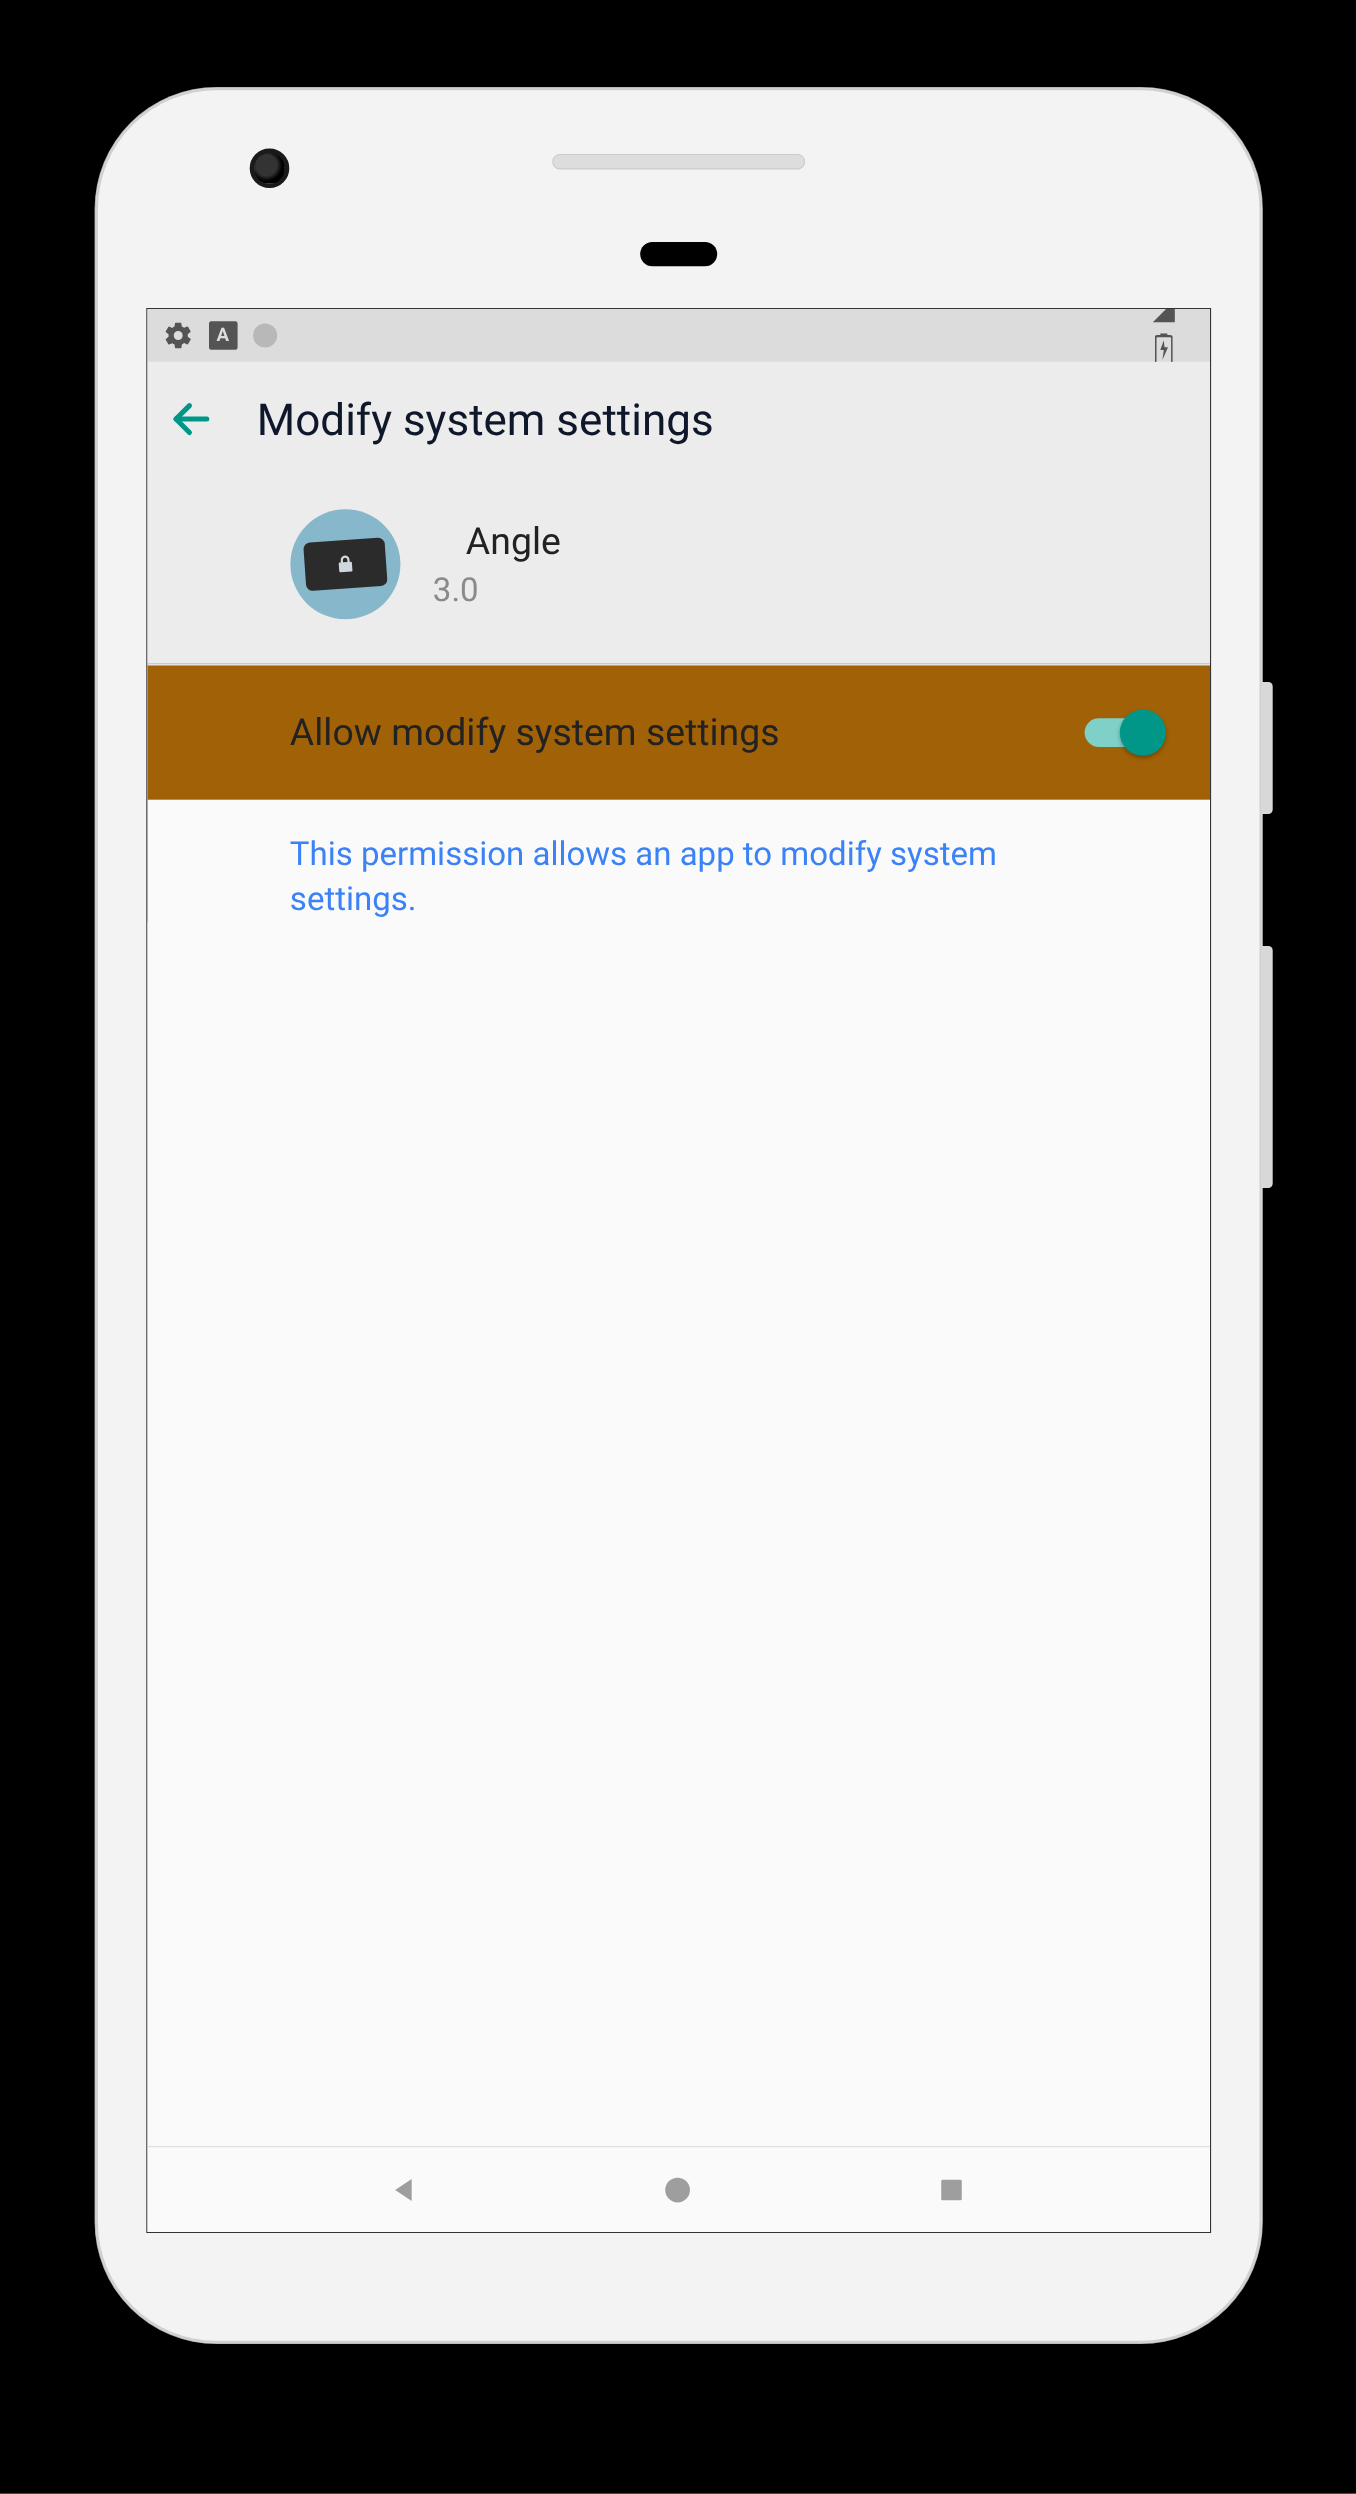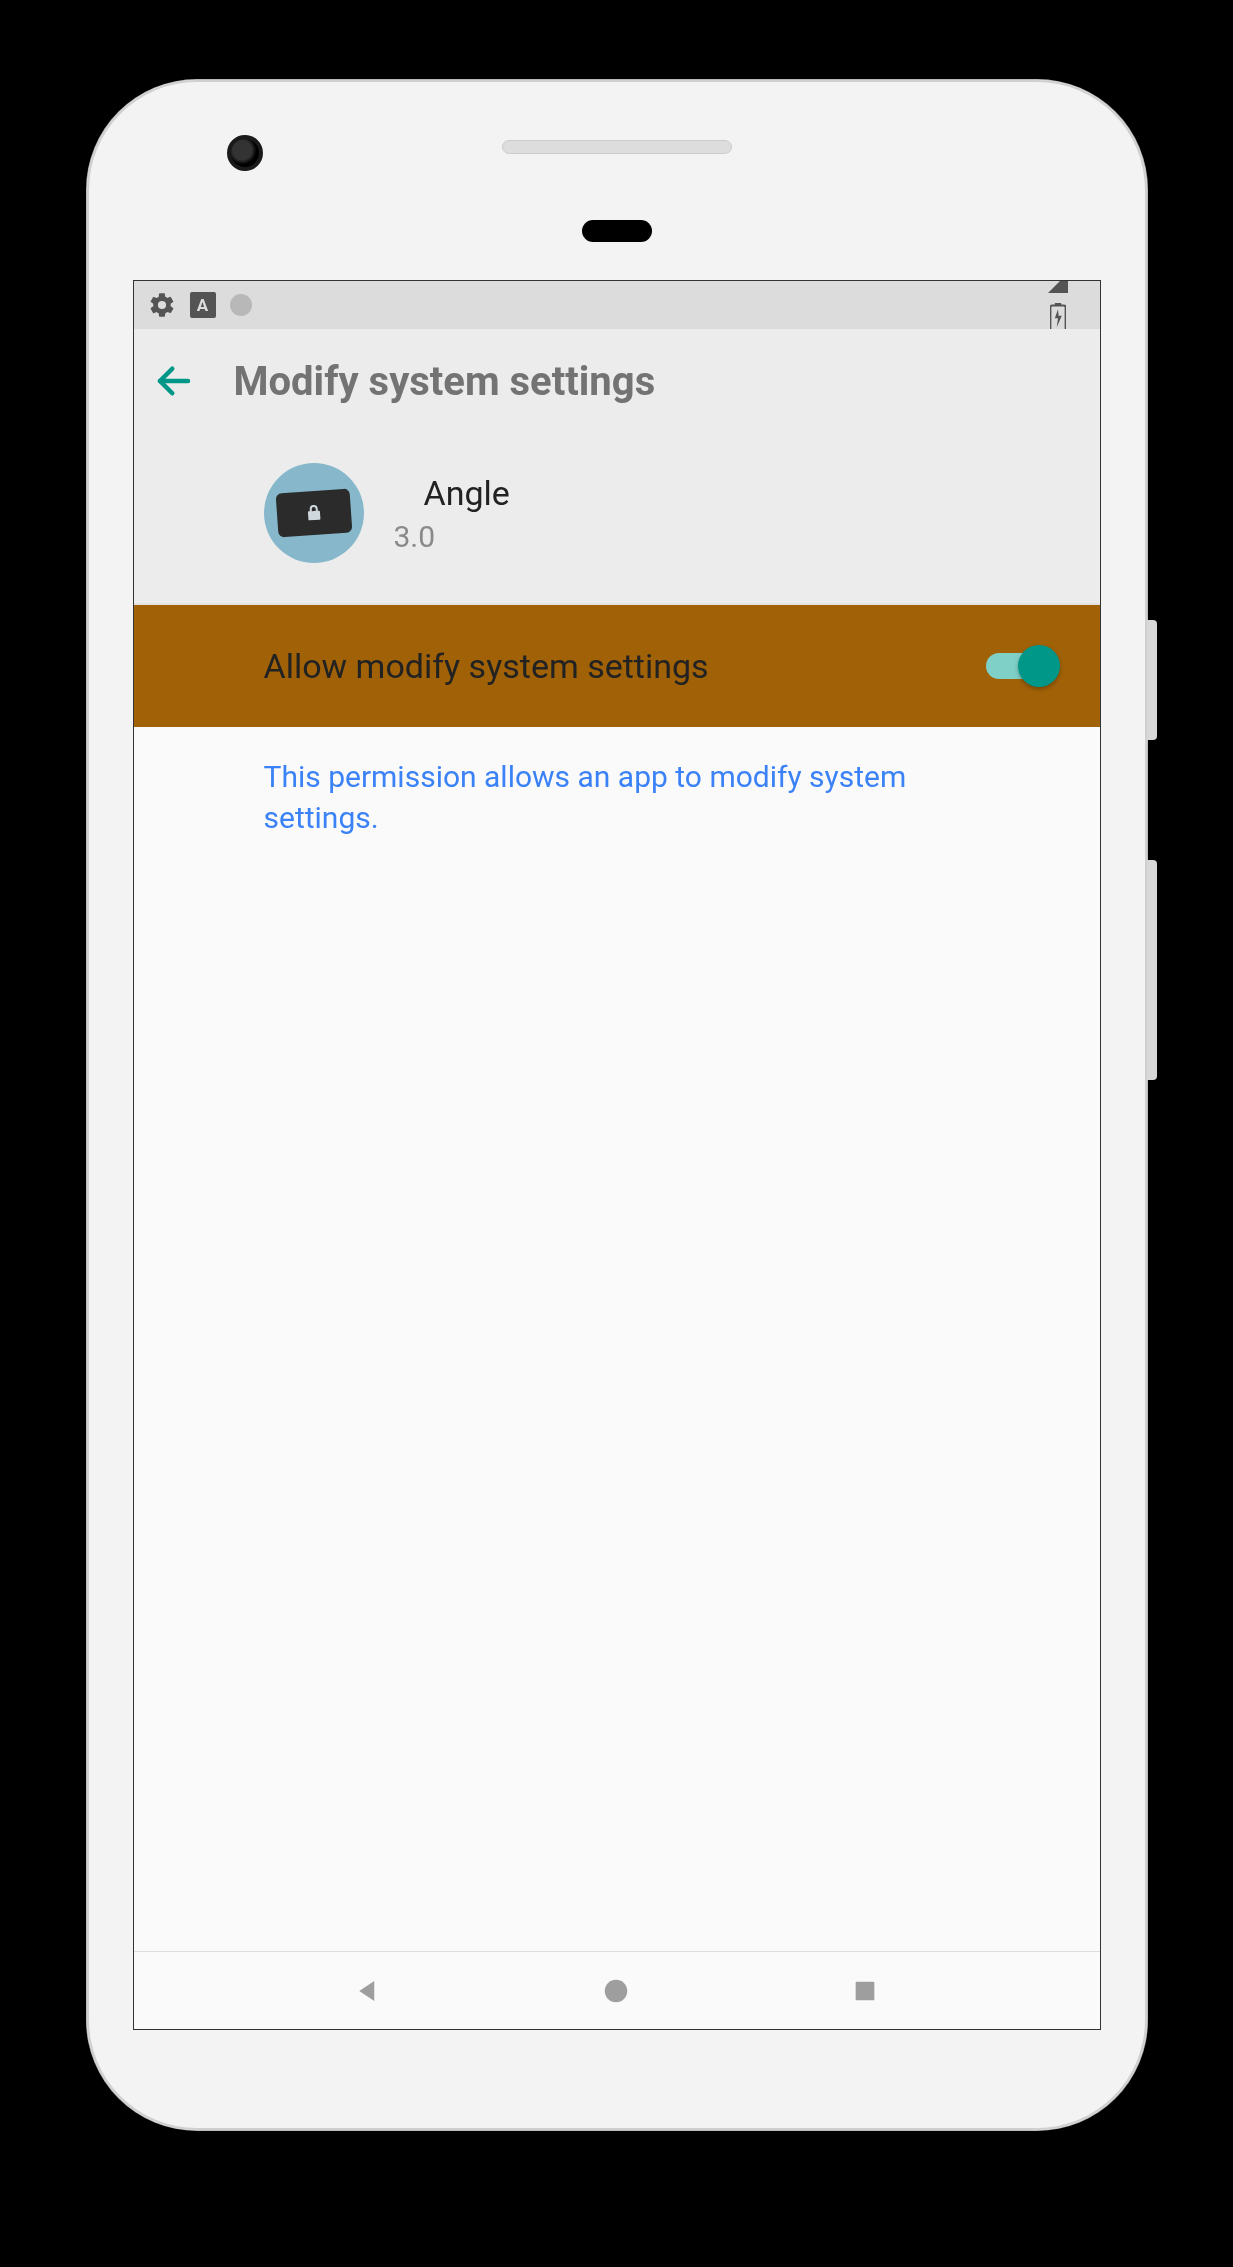--- a/index.html
+++ b/index.html
@@ -99,21 +99,21 @@
   .clock { font-size: 28px; font-weight:400; letter-spacing:0.5px; }
   
   .action-bar {
     background: #ececec;
     display:flex;
     align-items:center;
     padding: 22px 20px 22px 10px;
     gap: 30px;
   }
   .back-btn { width: 60px; height:60px; display:flex; align-items:center; justify-content:center; cursor:pointer; }
-  .page-title { color:#737373; font-size:40px; font-weight:700; }
+  .page-title { color:#0f172a; font-size:40px; font-weight:400; }
   
   .app-row {
     background:#ececec;
     display:flex;
     align-items:center;
     padding: 30px 30px 40px 130px;
     gap: 30px;
   }
   .app-icon {
     width: 100px; height:100px; border-radius:50%;

